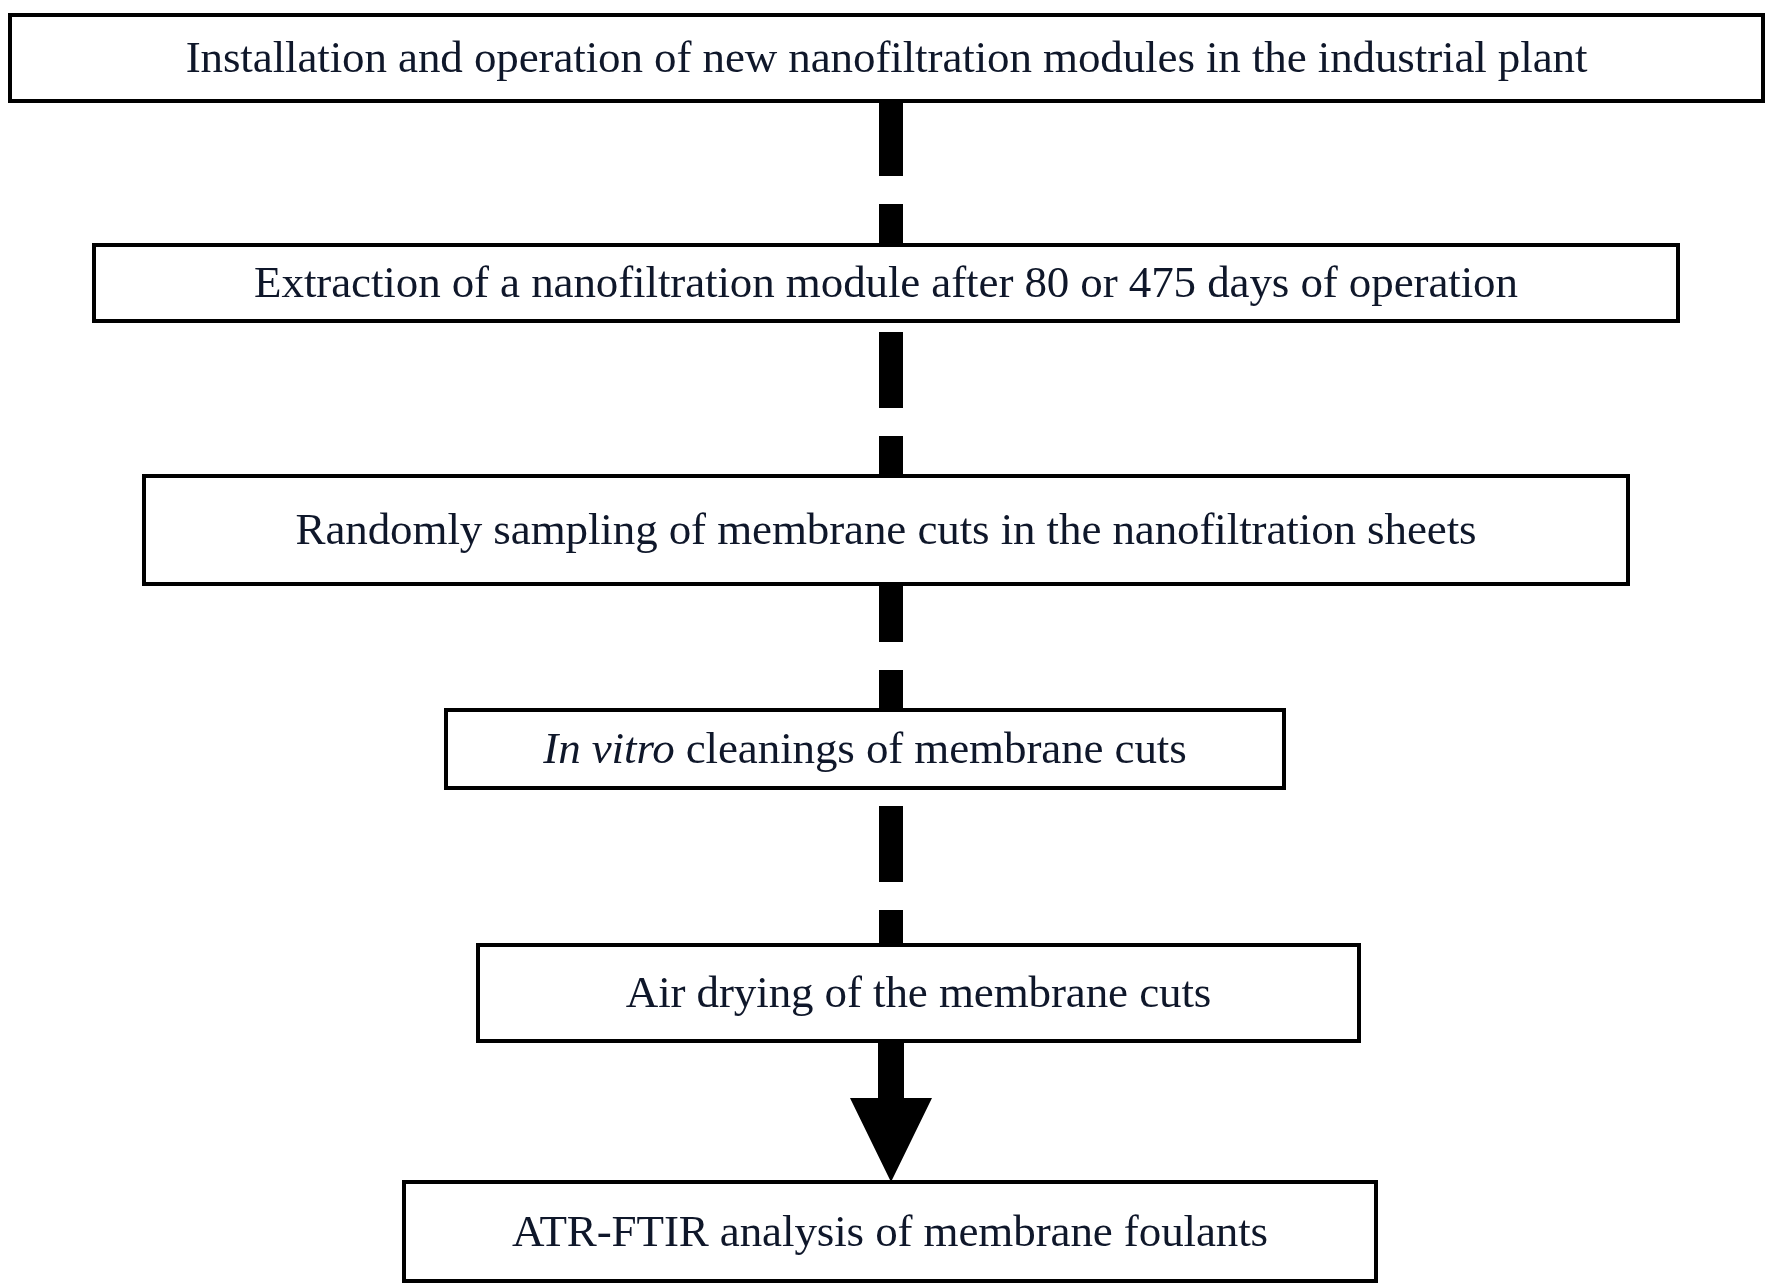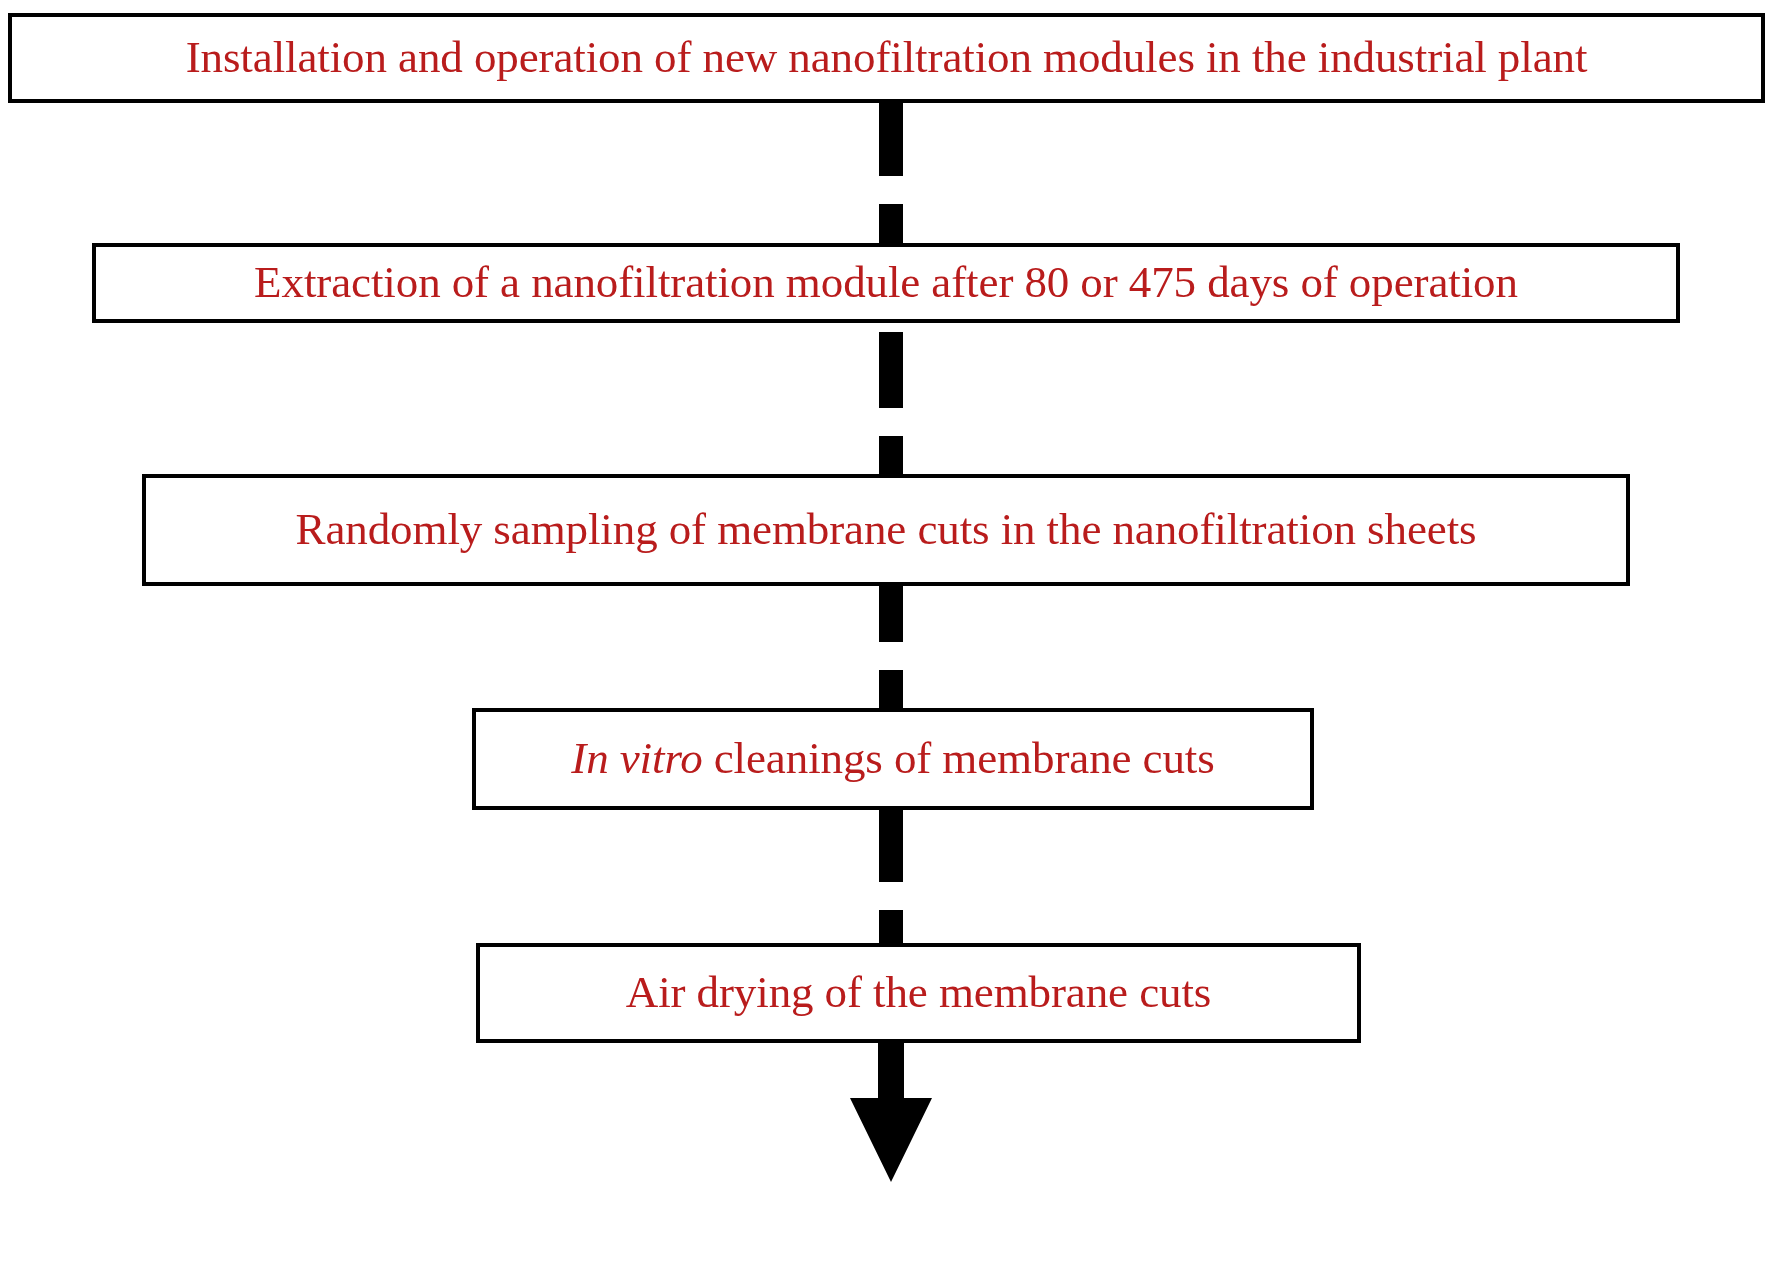--- a/index.html
+++ b/index.html
@@ -25,33 +25,33 @@
     border: 4px solid #000000;
     display: flex;
     align-items: center;
     justify-content: center;
     z-index: 3;
   }
   .node-label {
     font-family: "Liberation Serif", "DejaVu Serif", serif;
     font-size: 45px;
     line-height: 1.05;
-    color: #b91c1c;
+    color: #0f172a;
     white-space: nowrap;
     letter-spacing: -0.1px;
     text-align: center;
   }
   .node-label em {
     font-style: italic;
   }
   
   #node-1 { left: 8px;   top: 13px;   width: 1757px; height: 90px;  }
   #node-2 { left: 92px;  top: 243px;  width: 1588px; height: 80px;  }
   #node-3 { left: 142px; top: 474px;  width: 1488px; height: 112px;  }
-  #node-4 { left: 472px; top: 708px;  width: 842px;  height: 102px; }
+  #node-4 { left: 444px; top: 708px;  width: 842px;  height: 82px; }
   #node-5 { left: 476px; top: 943px;  width: 885px;  height: 100px; }
   #node-6 { left: 402px; top: 1180px; width: 976px;  height: 103px; }
 
   
   .connector {
     position: absolute;
     left: 879px;
     width: 24px;
     z-index: 1;
     background-image: linear-gradient(
@@ -114,14 +114,17 @@
   <div class="node" id="node-5">
     <span class="node-label">Air drying of the membrane cuts</span>
   </div>
 
   <div class="arrow" id="arrow-final">
     <svg width="82" height="142" viewBox="0 0 82 142" xmlns="http://www.w3.org/2000/svg">
       <polygon points="28,0 54,0 54,58 82,58 41,142 0,58 28,58" fill="#000000"></polygon>
     </svg>
   </div>
 
+  <div class="node" id="node-6">
+    <span class="node-label">ATR-FTIR analysis of membrane foulants</span>
+  </div>
 
 </div>
 
 </body></html>

